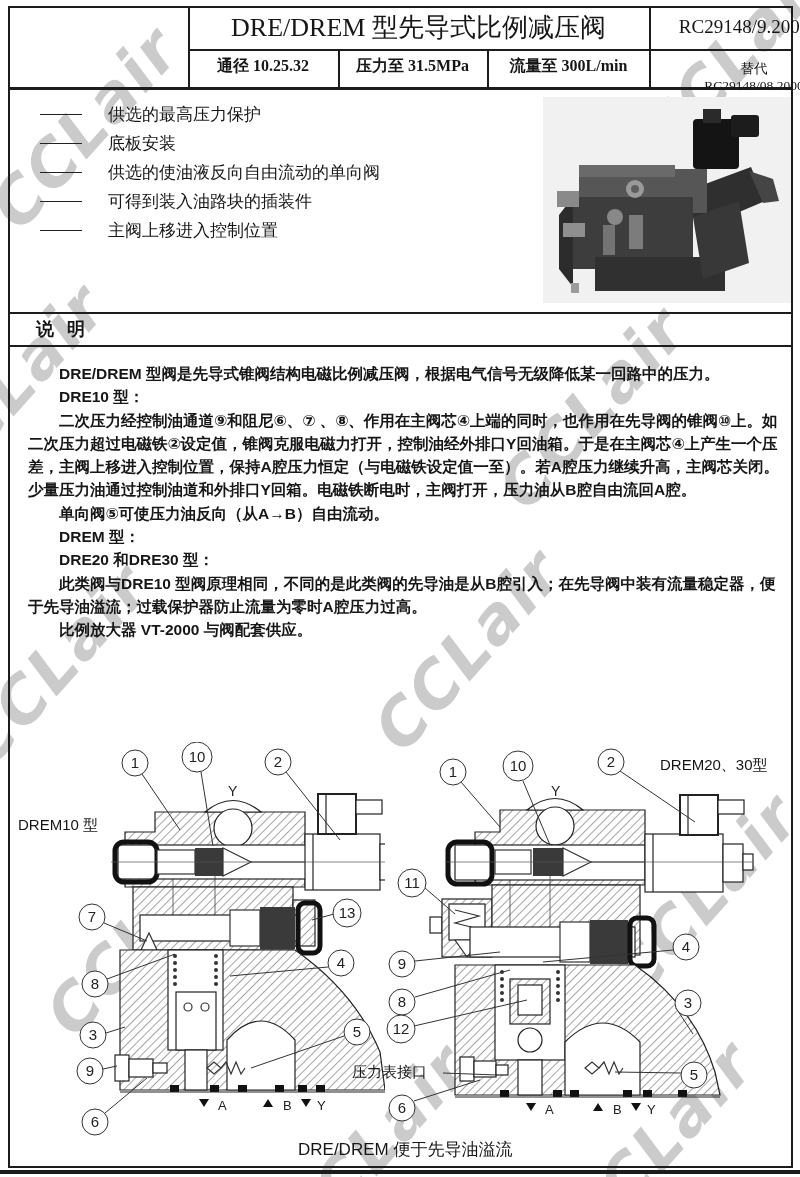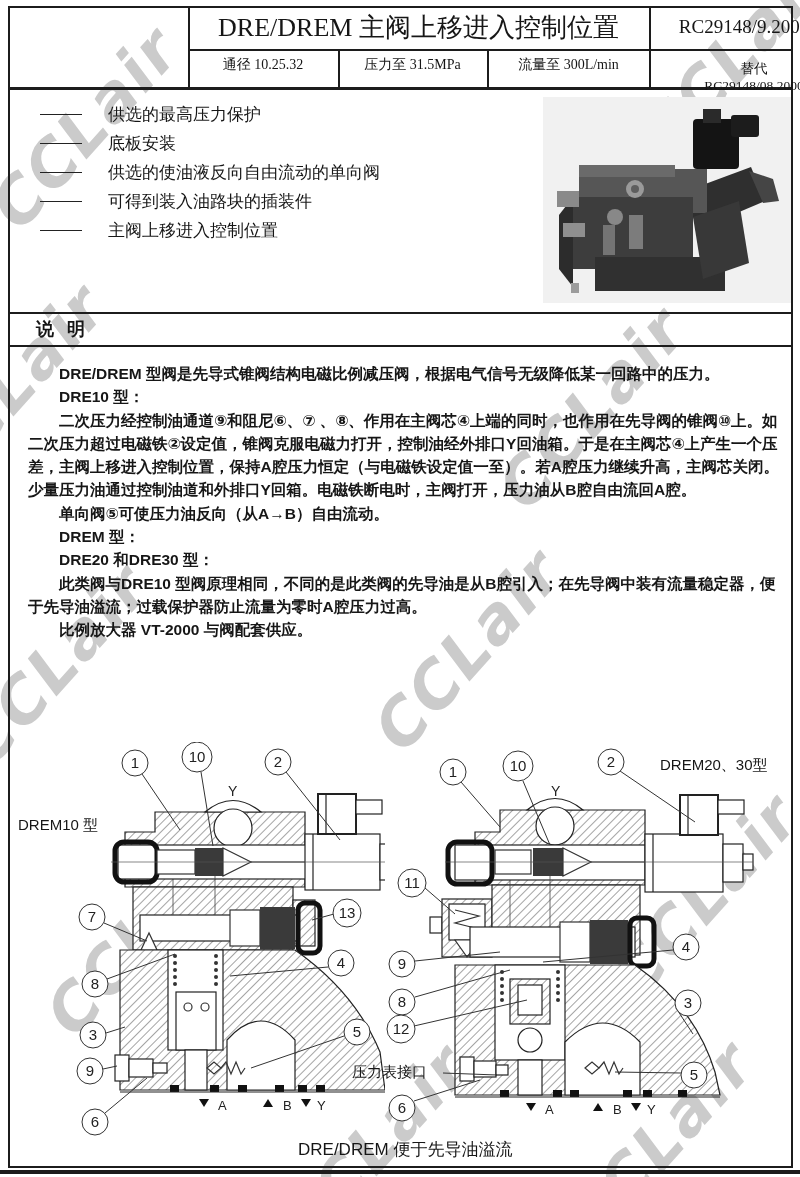--- a/index.html
+++ b/index.html
@@ -9,21 +9,21 @@
       font-family:"DejaVu Sans",sans-serif;font-weight:bold;font-style:italic;
       font-size:64px;color:#cbcbcb;letter-spacing:2px;white-space:nowrap;pointer-events:none;z-index:0;}
   .hline,.vline{position:absolute;background:#1c1c1c;z-index:3;}
   .hline{height:1.5px;}
   .vline{width:1.5px;}
   .thick{height:3px;}
   .txt{position:absolute;z-index:4;}
   .serif{font-family:"Liberation Serif","DejaVu Serif",serif;}
   .doc-title{left:188px;top:10px;width:461px;text-align:center;font-size:26px;font-weight:500;}
   .doc-no{left:650px;top:16px;width:142px;text-align:center;font-size:19px;margin-left:23px;}
-  .cell{top:56px;text-align:center;font-size:14px;}
+  .cell{top:56px;text-align:center;font-size:16px;font-weight:bold;}
   .cell-1{left:188px;width:150px;}
   .cell-2{left:338px;width:149px;}
   .cell-3{left:487px;width:163px;}
   .cell-4{left:650px;top:60px;width:120px;text-align:center;font-size:13.5px;margin-left:44px;}
   .features{position:absolute;left:0;top:104px;z-index:4;}
   .feat-row{display:flex;align-items:flex-start;height:29px;}
   .feat-dash{width:42px;border-top:1.6px solid #222;margin:10px 26px 0 40px;flex:none;}
   .feat-label{font-size:17px;line-height:21px;}
   .section-label{left:36px;top:317px;font-size:18px;font-weight:bold;letter-spacing:4px;}
   .desc{position:absolute;left:28px;top:362px;width:756px;z-index:4;font-size:15.5px;line-height:23.3px;font-weight:bold;}
@@ -57,21 +57,21 @@
   <div class="vline" style="left:649px;top:6px;height:82px;"></div>
   <div class="hline" style="left:188px;top:49px;width:605px;"></div>
   <div class="vline" style="left:338px;top:50px;height:38px;"></div>
   <div class="vline" style="left:487px;top:50px;height:38px;"></div>
   <div class="hline thick" style="left:8px;top:87px;width:785px;"></div>
   <div class="hline" style="left:8px;top:312px;width:785px;"></div>
   <div class="hline" style="left:8px;top:345px;width:785px;"></div>
   <div class="hline" style="left:8px;top:1166px;width:785px;"></div>
   <div class="hline" style="left:0;top:1170px;width:800px;height:4px;"></div>
 
-  <div class="txt serif doc-title">DRE/DREM 主阀上移进入控制位置</div>
+  <div class="txt serif doc-title">DRE/DREM 型先导式比例减压阀</div>
   <div class="txt serif doc-no">RC29148/9.2006</div>
   <div class="txt serif cell cell-1">通径 10.25.32</div>
   <div class="txt serif cell cell-2">压力至 31.5MPa</div>
   <div class="txt serif cell cell-3">流量至 300L/min</div>
   <div class="txt serif cell-4 txt">替代 RC29148/08.2000</div>
 
   <div class="features">
     <div class="feat-row">
         <div class="feat-dash"></div>
         <div class="feat-label">供选的最高压力保护</div>

